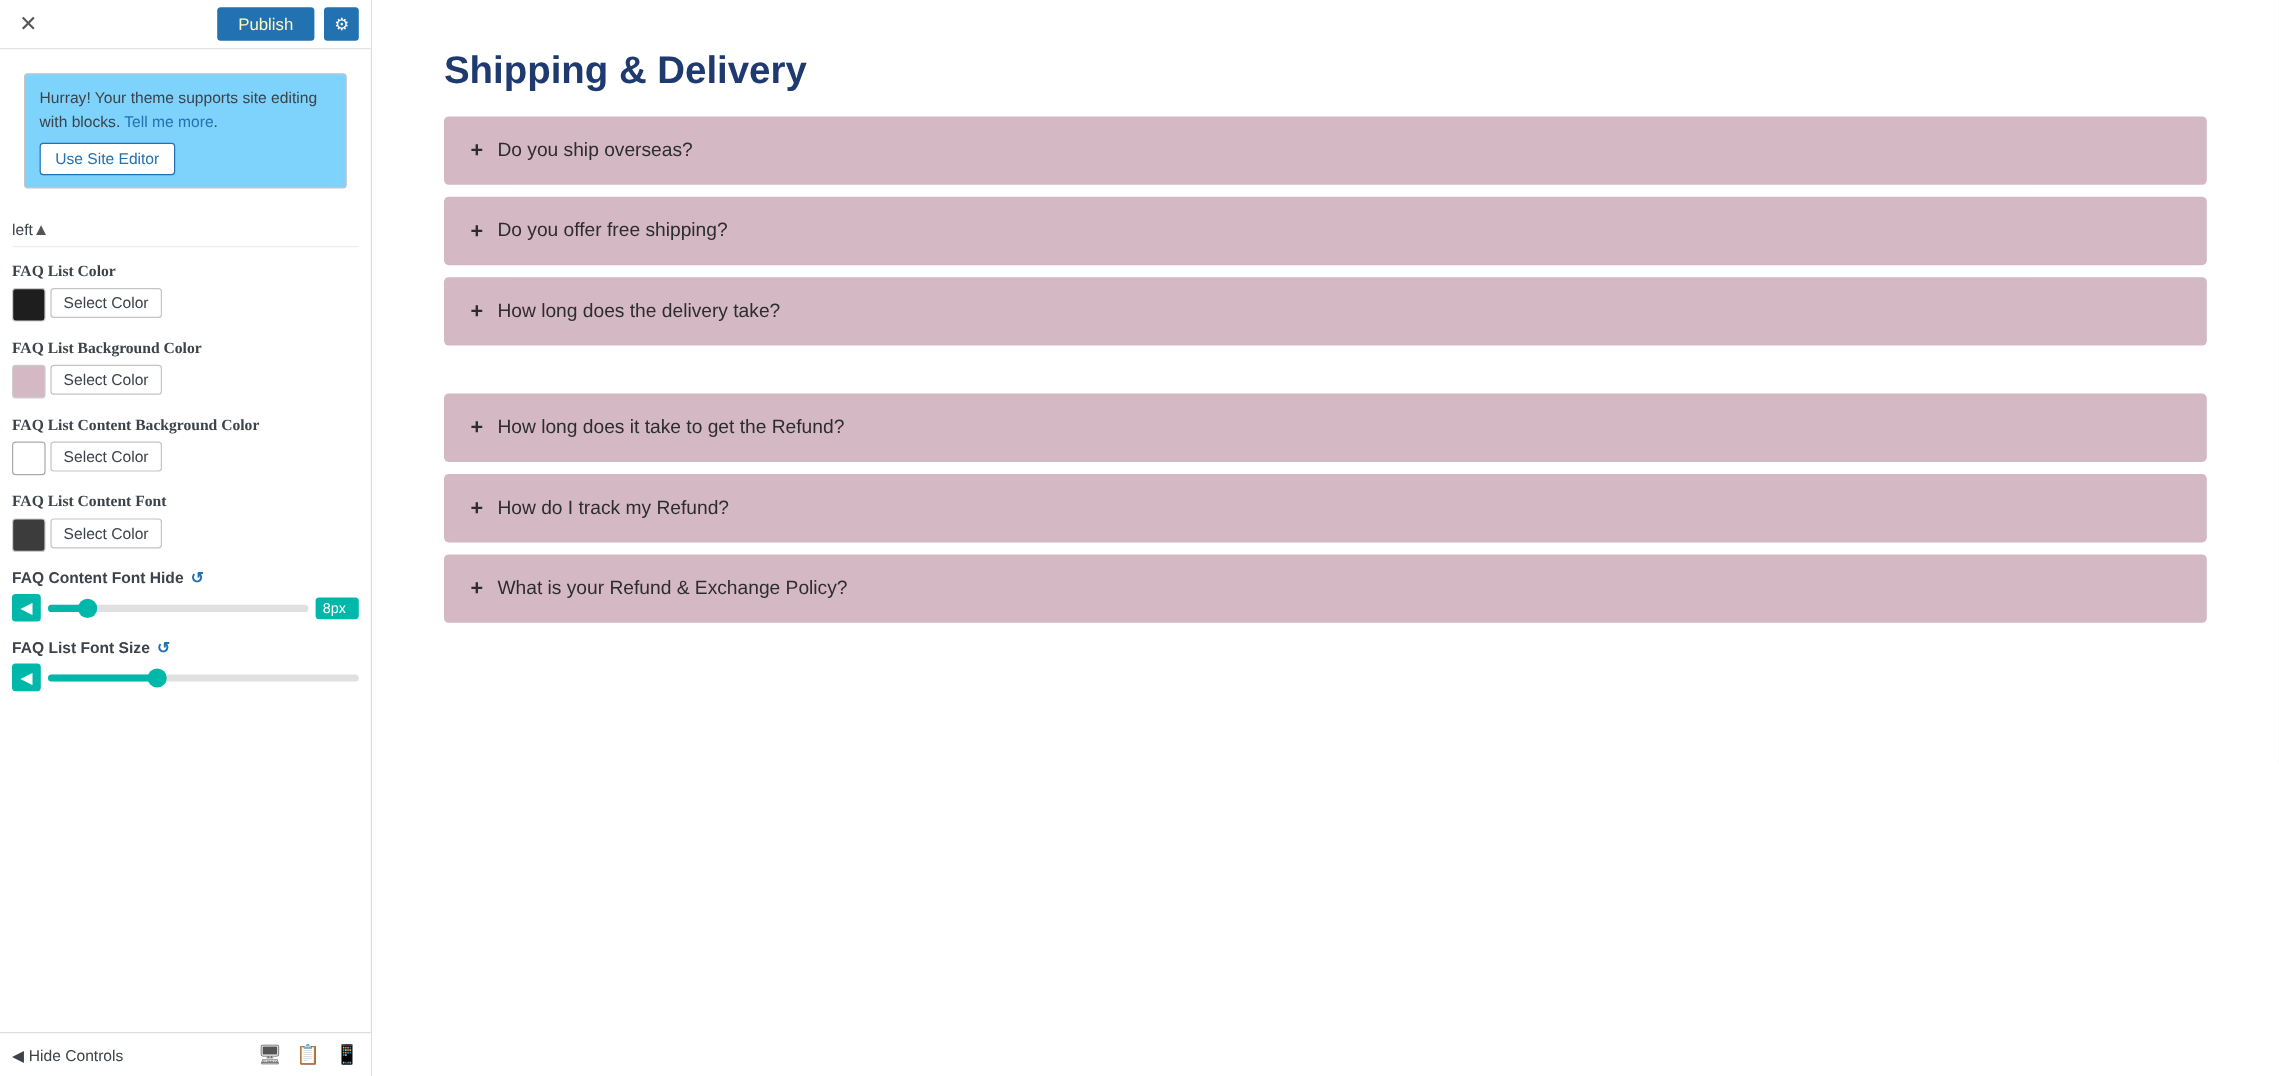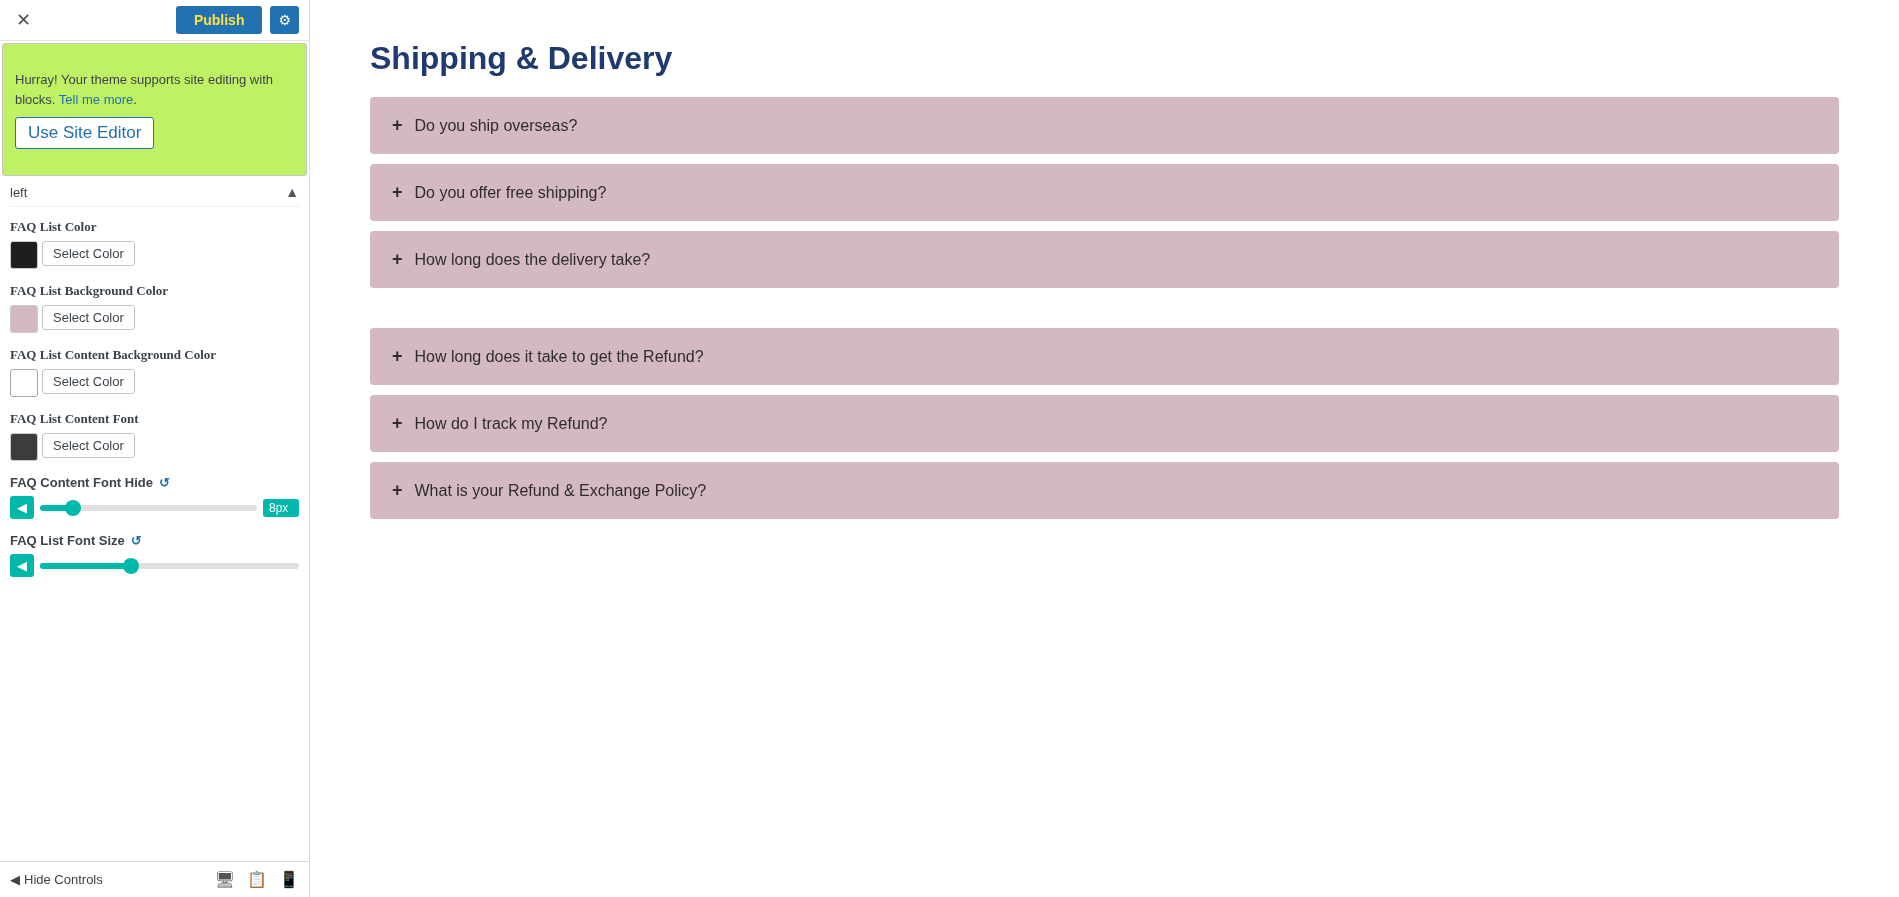--- a/index.html
+++ b/index.html
@@ -30,78 +30,78 @@
       background: none;
       border: none;
       font-size: 18px;
       cursor: pointer;
       color: #555;
       padding: 2px 6px;
     }
 
     .publish-btn {
       background: #2271b1;
-      color: #fde047;
+      color: #fef9c3;
       border: none;
       border-radius: 3px;
       padding: 6px 18px;
       font-size: 14px;
       cursor: pointer;
-      font-weight: 700;
+      font-weight: 400;
       margin-left: auto;
     }
 
     .gear-btn {
       background: #2271b1;
       color: #fff;
       border: none;
       border-radius: 3px;
       padding: 6px 8px;
       font-size: 14px;
       cursor: pointer;
     }
 
     .notice-box {
-      background: #bef264;
+      background: #7dd3fc;
       border: 1px solid #c3c4c7;
-      margin: 2px;
-      padding: 26px 12px;
+      margin: 20px;
+      padding: 10px 12px;
       border-radius: 3px;
       font-size: 13px;
       color: #3c434a;
       line-height: 1.5;
     }
 
     .notice-box a {
       color: #2271b1;
       text-decoration: none;
     }
 
     .use-site-editor-btn {
       display: inline-block;
       margin-top: 8px;
       padding: 5px 12px;
       border: 1px solid #2271b1;
       color: #2271b1;
       background: #fff;
       border-radius: 3px;
-      font-size: 17px;
+      font-size: 13px;
       cursor: pointer;
     }
 
     .sidebar-scroll {
       overflow-y: auto;
       flex: 1;
       padding: 0 10px 10px 10px;
     }
 
     .alignment-row {
       display: flex;
       align-items: center;
-      justify-content: space-between;
+      justify-content: flex-start;
       padding: 6px 0;
       border-bottom: 1px solid #eee;
     }
 
     .alignment-label {
       font-size: 13px;
       color: #3c434a;
     }
 
     .arrow-up {

